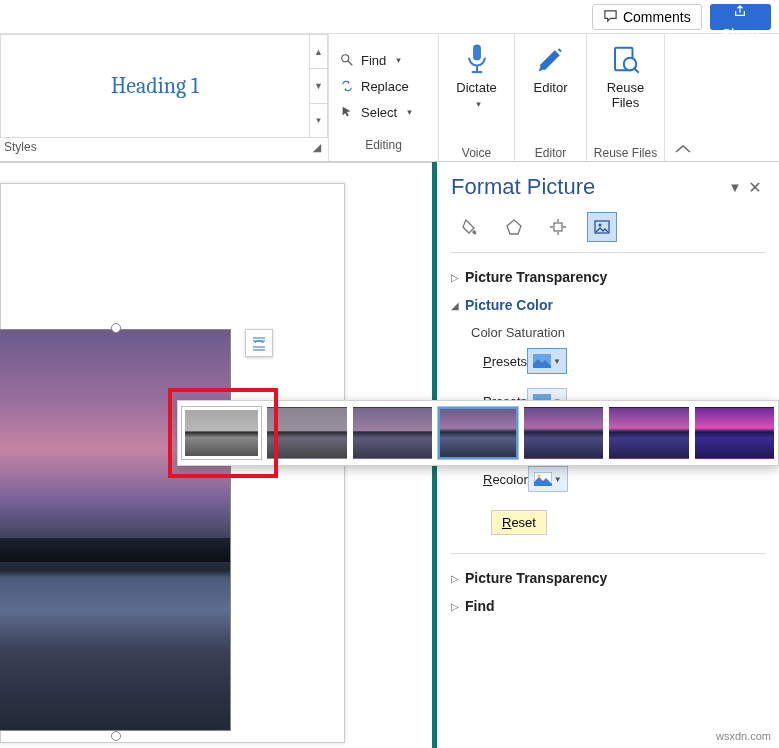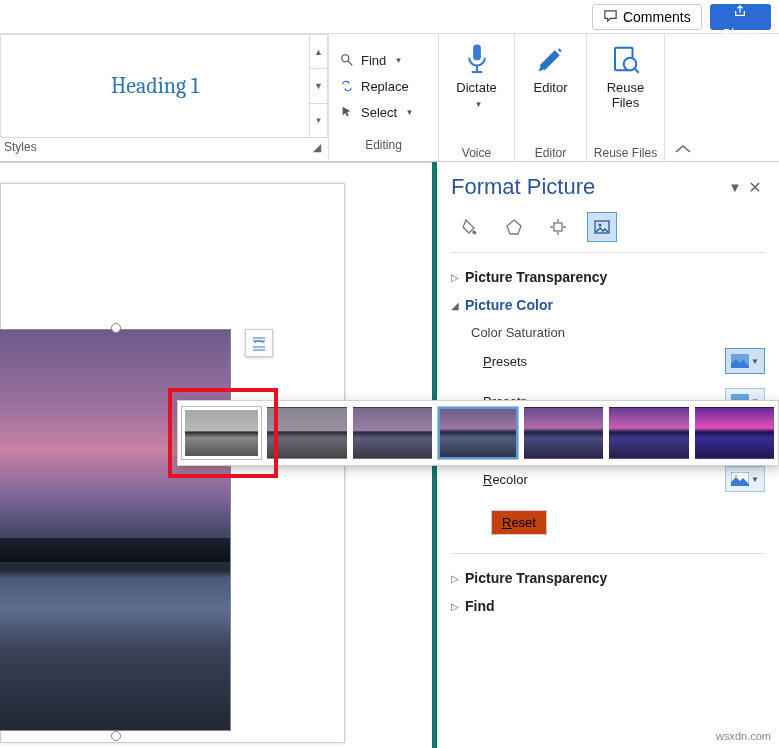--- a/index.html
+++ b/index.html
@@ -245,21 +245,21 @@
   }
   .section-title { font-weight:600; font-size:14px; }
   .section-title.active { color:#2a5699; }
   .subsection {
     padding-left:20px;
     font-size:13px;
   }
   .sub-label { color:#444; margin:6px 0; }
   .row {
     display:flex; align-items:center;
-    justify-content:space-between;
+    justify-content:flex-start;
     margin:8px 0 14px;
     padding-left:12px;
   }
   .underline-letter { text-decoration: underline; }
   .preset-btn {
     width:40px; height:26px;
     border:1px solid #a8c5e5;
     background:#e6f0fa;
     display:flex; align-items:center; justify-content:center;
     gap:2px; cursor:pointer;
@@ -280,21 +280,21 @@
     border:1px solid #bbb;
     display:flex; align-items:center;
   }
   .temp-input input {
     border:none; width:48px; padding:0 4px; font-size:12px; outline:none;
   }
   .spin { width:16px; display:flex; flex-direction:column; border-left:1px solid #ddd; }
   .spin div { height:11px; font-size:7px; text-align:center; color:#666; cursor:pointer; }
 
   .reset-btn {
-    border:1px solid #ccc; background:#c2410c;
+    border:1px solid #ccc; background:#fef9c3;
     padding:4px 10px; font-size:13px;
     cursor:pointer; margin-left:20px; margin-top:4px;
   }
 
   .presets-flyout {
     position:absolute;
     top:400px; left:177px;
     width:602px;
     height:66px;
     background:#fff;

